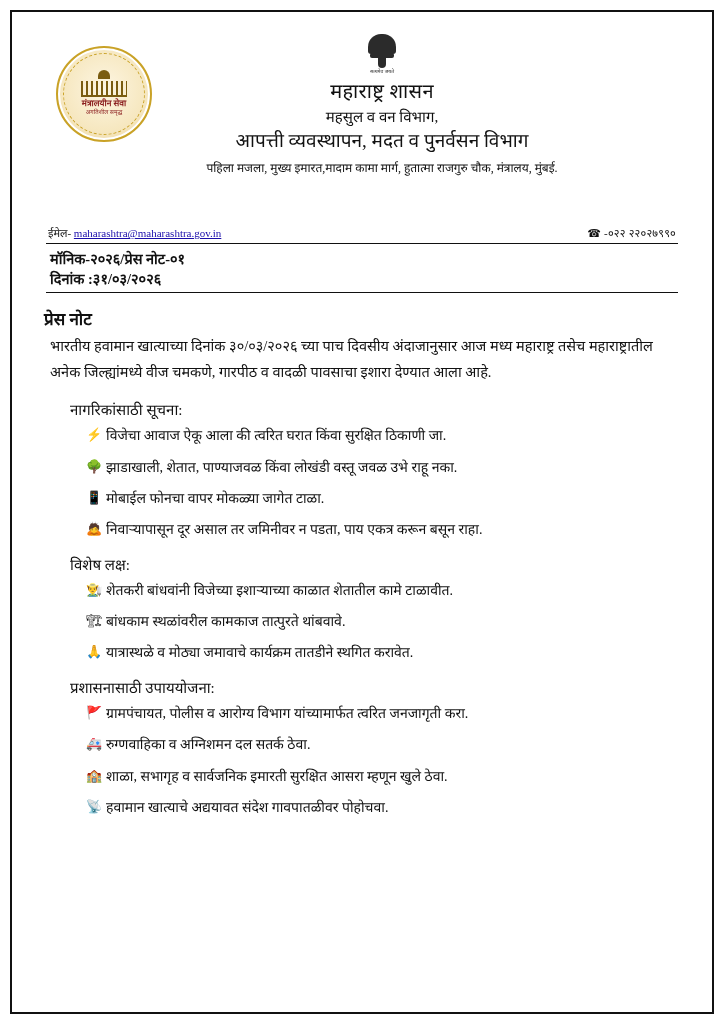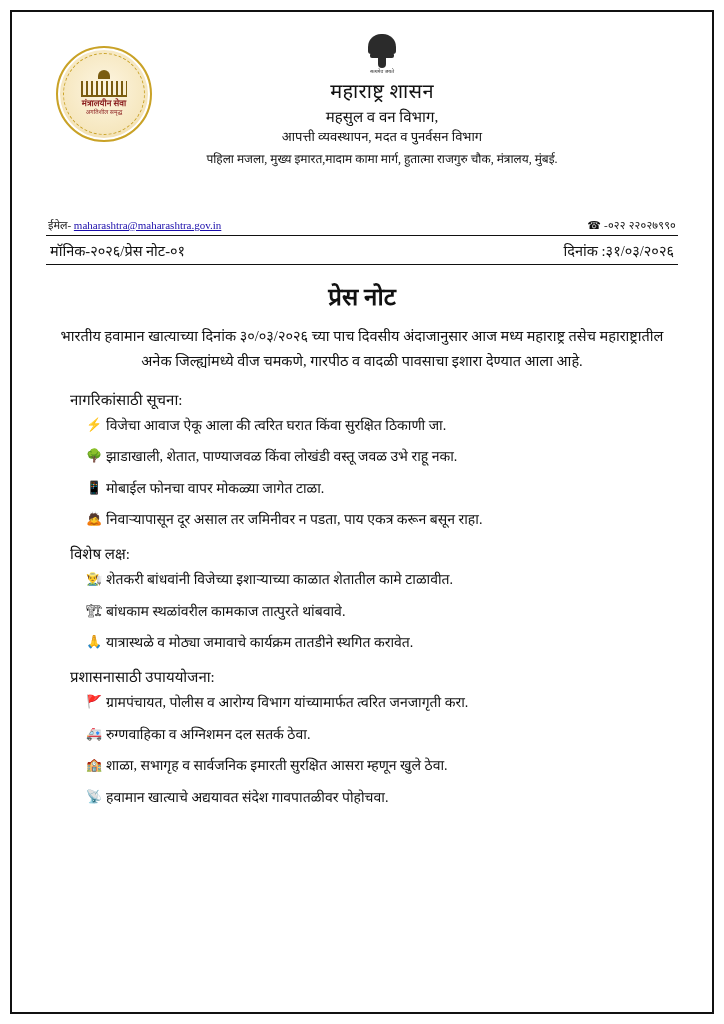--- a/index.html
+++ b/index.html
@@ -143,21 +143,21 @@
     font-weight: normal;
     letter-spacing: .3px;
     line-height: 1.3;
   }
   .dept-1 {
     font-size: 15px;
     margin-top: 3px;
     line-height: 1.4;
   }
   .dept-2 {
-    font-size: 13px;
+    font-size: 19px;
     line-height: 1.4;
   }
   .address {
     font-size: 12px;
     margin-top: 5px;
     line-height: 1.4;
   }
 
   .contact-row {
     display: flex;
@@ -182,42 +182,43 @@
   .rule {
     border: none;
     border-top: 1.6px solid #111;
     margin: 3px 2px 0 2px;
   }
 
   .meta-row {
     display: flex;
     justify-content: space-between;
     font-size: 14.5px;
-    font-weight: normal;
+    font-weight: bold;
     padding: 4px 6px 0 6px;
+    flex-direction: column;
   }
 
   .rule2 {
     border: none;
     border-top: 1.6px solid #111;
     margin: 4px 2px 0 2px;
   }
 
   .press-note-title {
-    text-align: center;
-    font-size: 24px;
+    text-align: left;
+    font-size: 17px;
     font-weight: bold;
     margin-top: 14px;
-    margin-bottom: 12px;
+    margin-bottom: 4px;
   }
 
   .intro {
     font-size: 14.5px;
     line-height: 1.75;
-    text-align: center;
+    text-align: left;
     margin: 0 6px 14px 6px;
   }
 
   .section {
     margin: 0 6px 4px 26px;
   }
   .section-title {
     font-size: 15px;
     font-weight: normal;
     margin-bottom: 6px;

